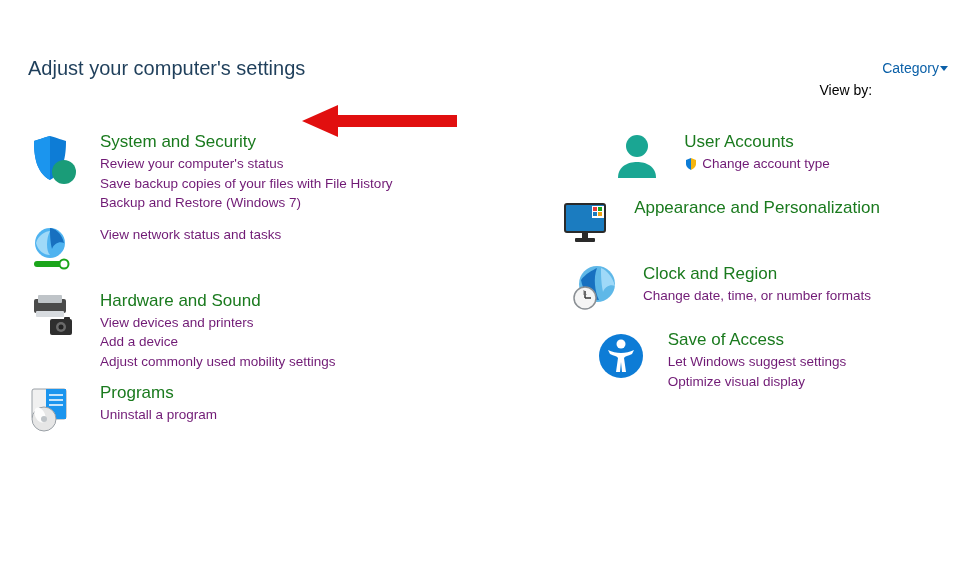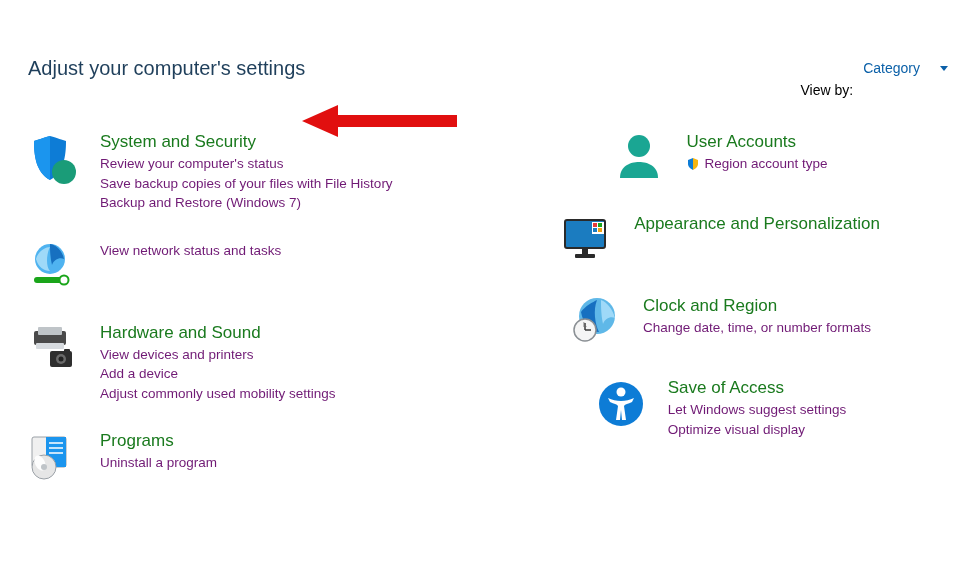--- a/index.html
+++ b/index.html
@@ -28,38 +28,38 @@
     display: flex;
     align-items: center;
     gap: 10px;
     font-size: 14px;
   }
   .view-by-label { color: #000000; margin-top: 44px; }
   .view-by-value {
     color: #0b60a8;
     display: inline-flex;
     align-items: center;
-    gap: 20px;
+    gap: 1px;
     cursor: pointer;
   }
   .chevron-down {
     width: 0; height: 0;
     border-left: 4px solid transparent;
     border-right: 4px solid transparent;
     border-top: 5px solid #0b60a8;
   }
   .columns {
     display: flex;
     padding: 24px 10px 10px 24px;
     gap: 30px;
   }
   .col {
     display: flex;
     flex-direction: column;
-    gap: 28px;
+    gap: 12px;
   }
   .col-left { width: 460px; }
   .col-right { width: 410px; align-items: center; }
   .category {
     display: flex;
     align-items: flex-start;
     gap: 18px;
   }
   .icon-box {
     width: 58px;
@@ -198,21 +198,21 @@
           <path d="M10 46 C10 34 20 30 29 30 C38 30 48 34 48 46 Z" fill="#1aa693"></path>
         </svg>
       </div>
       <div class="cat-body">
         <div class="cat-title">User Accounts</div>
         <a class="sub-link">
           <svg class="shield-mini" width="14" height="14" viewBox="0 0 14 14">
             <path d="M7 1 L12 3 V7 C12 10 9 12 7 13 V1 Z" fill="#f5b510"></path>
             <path d="M7 1 L2 3 V7 C2 10 5 12 7 13 V1 Z" fill="#0d7cd6"></path>
           </svg>
-          <span>Region account type</span>
+          <span>Change account type</span>
         </a>
       </div>
     </div>
 
     <div class="category">
       <div class="icon-box">
         <svg width="58" height="54" viewBox="0 0 58 54">
           <rect x="7" y="6" width="40" height="28" rx="2" fill="#1b7cc0" stroke="#2a2a2a" stroke-width="2"></rect>
           <rect x="34" y="8" width="12" height="12" fill="#fff"></rect>
           <rect x="35" y="9" width="4" height="4" fill="#e43b3b"></rect>

